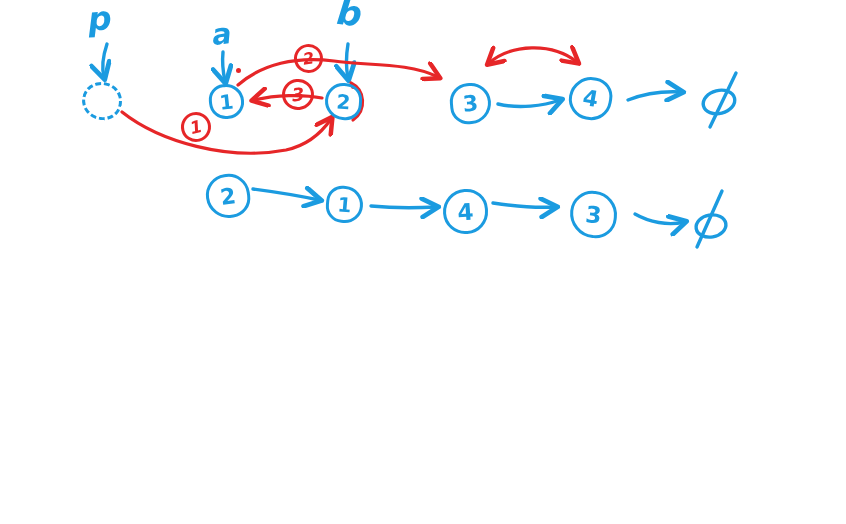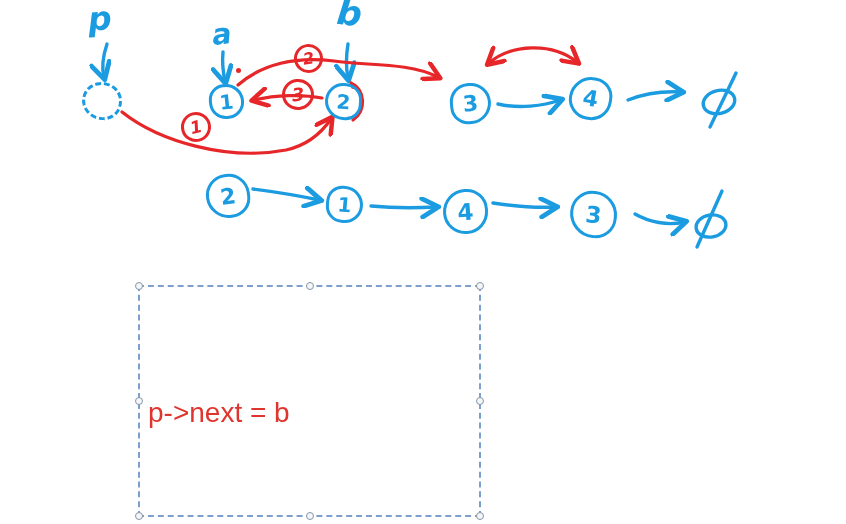--- a/index.html
+++ b/index.html
@@ -165,31 +165,14 @@
   <div class="step-badge" id="step1">
       <span>1</span>
     </div>
   <div class="step-badge" id="step2">
       <span>2</span>
     </div>
   <div class="step-badge" id="step3">
       <span>3</span>
     </div>
 
-  <div id="selection-box">
-    <div class="sel-handle h-tl"></div>
-    <div class="sel-handle h-tc"></div>
-    <div class="sel-handle h-tr"></div>
-    <div class="sel-handle h-ml"></div>
-    <div class="sel-handle h-mr"></div>
-    <div class="sel-handle h-bl"></div>
-    <div class="sel-handle h-bc"></div>
-    <div class="sel-handle h-br"></div>
-
-    <div id="code-lines">
-      <div class="code-line">p-&gt;next = b</div>
-      
-      
-      
-    </div>
-  </div>
 
 </div>
 
 </body></html>

